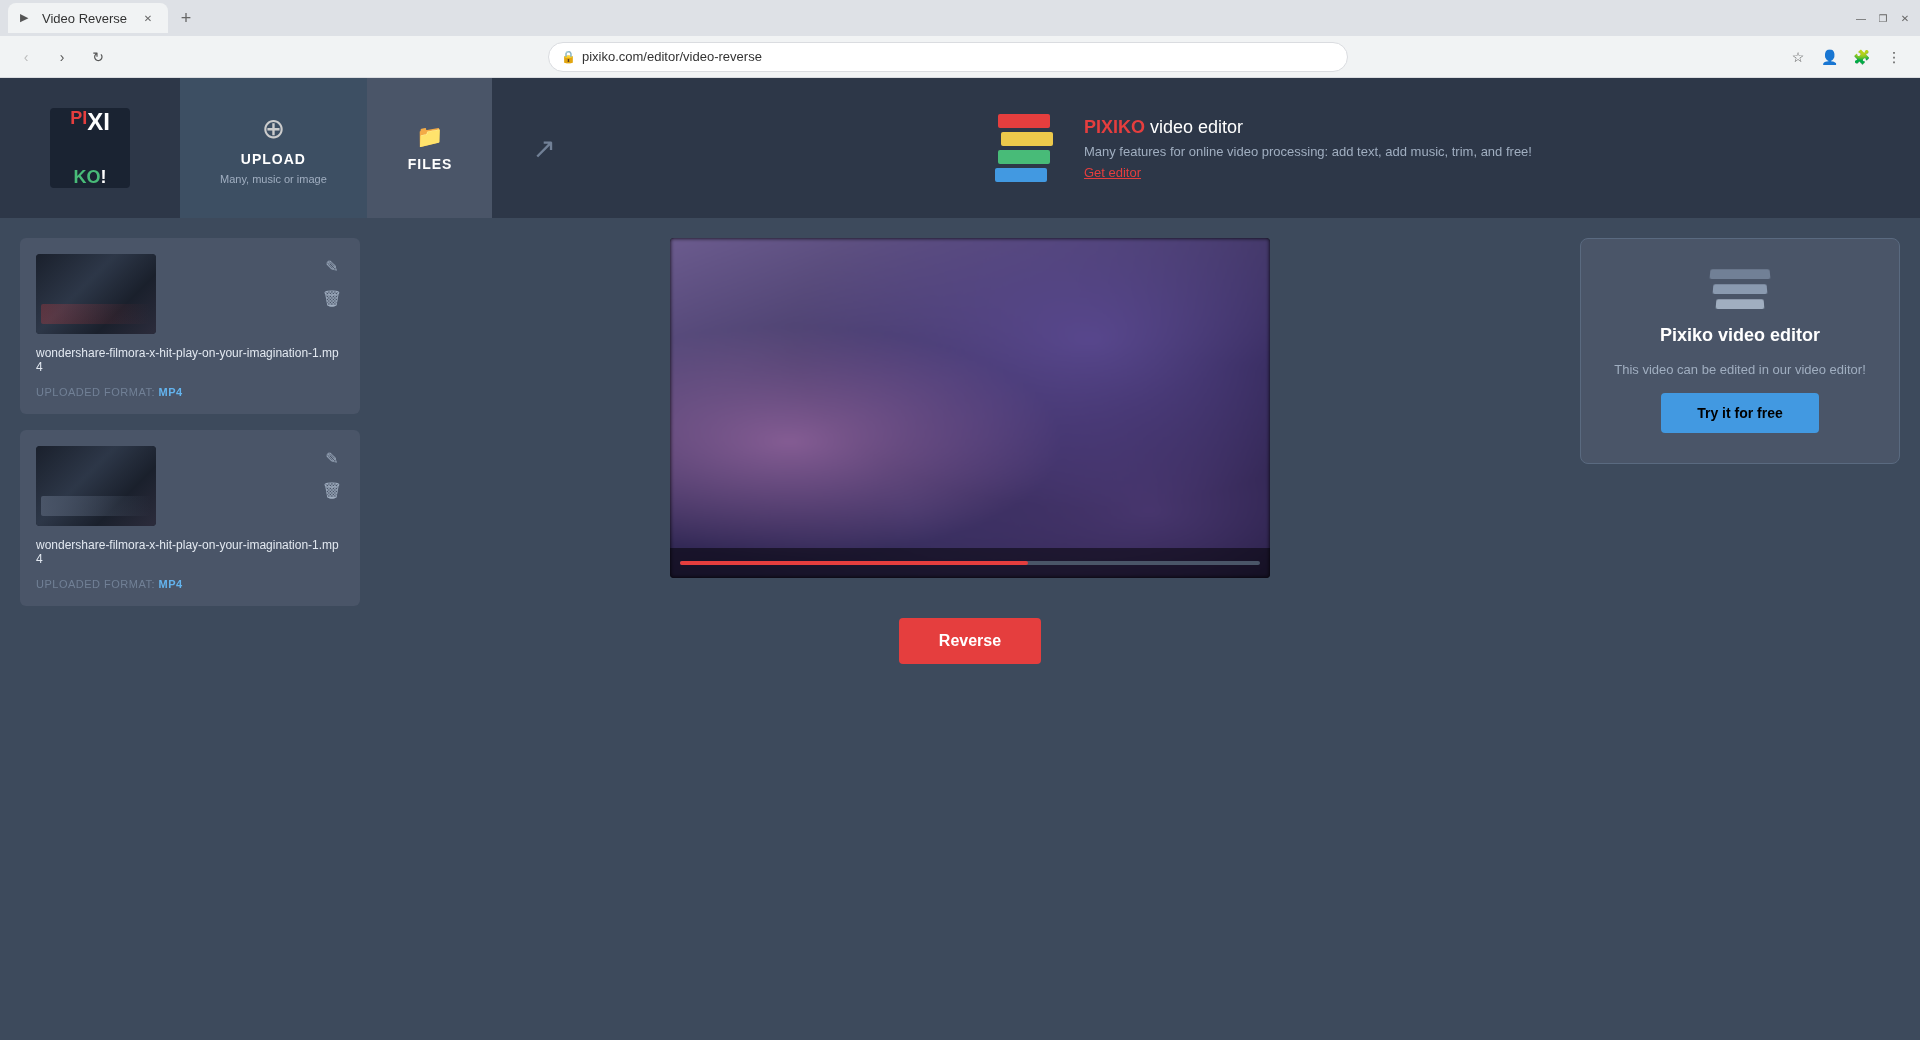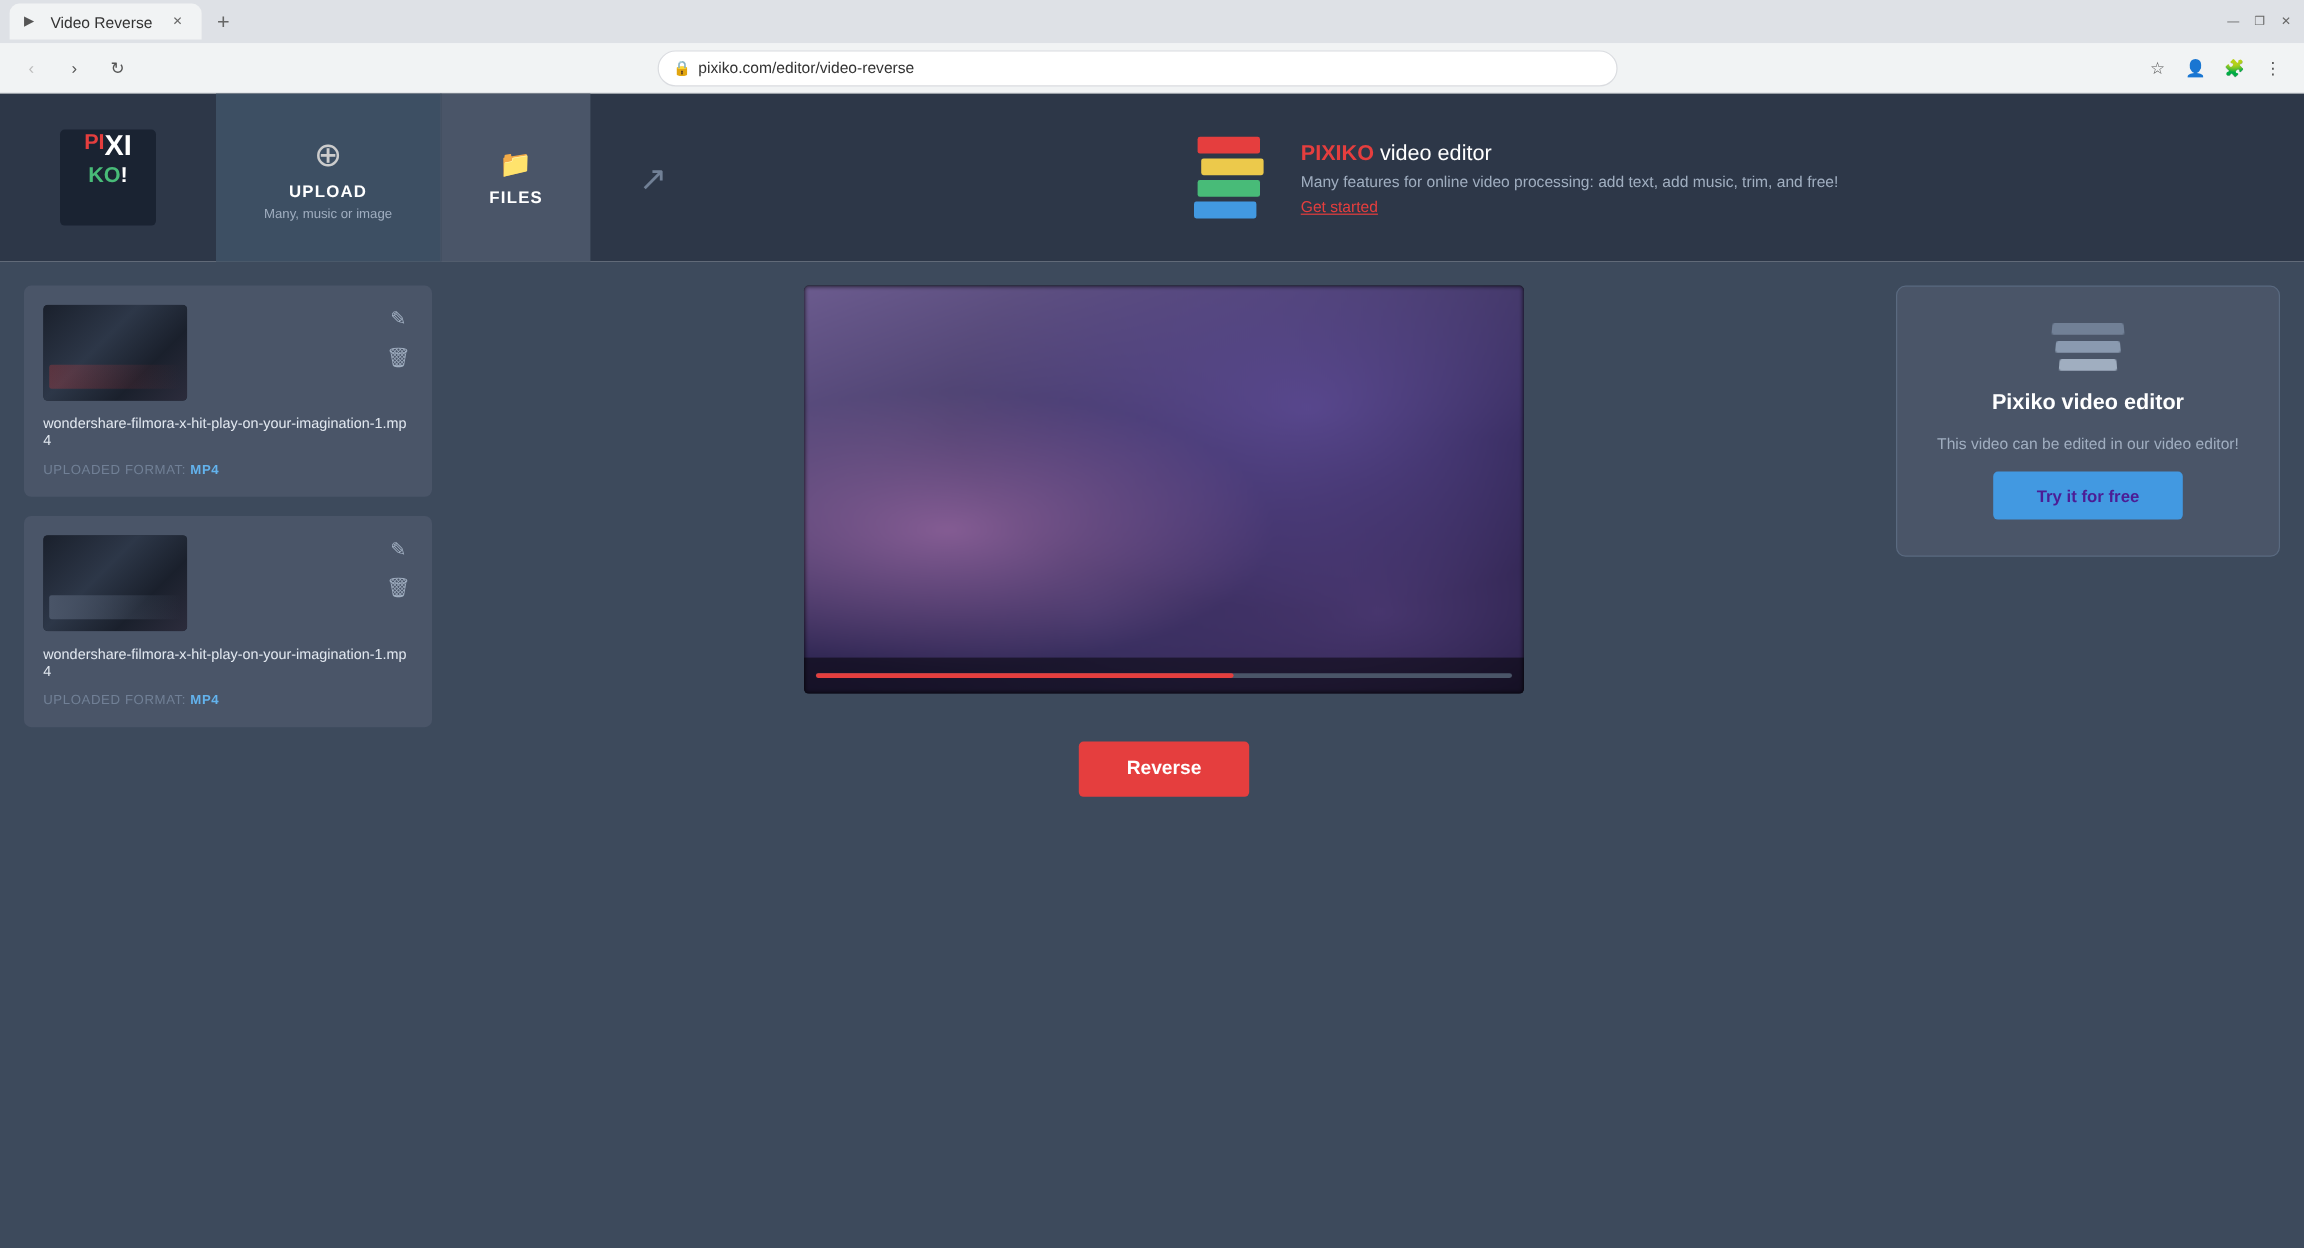--- a/index.html
+++ b/index.html
@@ -21,21 +21,21 @@
     .nav-btn.disabled { color: #bbb; cursor: default; }
     .address-bar { flex: 1; height: 30px; background: white; border: 1px solid #dadce0; border-radius: 15px; display: flex; align-items: center; padding: 0 12px; gap: 6px; font-size: 13px; color: #333; max-width: 800px; margin: 0 auto; }
     .address-bar .lock-icon { color: #555; font-size: 12px; }
     .address-bar .url-text { color: #333; font-size: 13px; }
     .toolbar-actions { display: flex; gap: 4px; align-items: center; }
     .toolbar-icon { width: 28px; height: 28px; border-radius: 50%; display: flex; align-items: center; justify-content: center; cursor: pointer; color: #555; font-size: 14px; }
 
     
     .app-header { background: #2d3748; height: 140px; display: flex; align-items: stretch; width: 100%; }
     .logo-area { width: 180px; display: flex; align-items: center; justify-content: center; flex-shrink: 0; }
-    .logo-box { width: 80px; height: 80px; background: #1a2332; display: flex; flex-direction: column; align-items: center; justify-content: flex-start; border-radius: 4px; }
+    .logo-box { width: 80px; height: 80px; background: #1a2332; display: flex; flex-direction: column; align-items: center; justify-content: space-between; border-radius: 4px; }
     .logo-row { display: flex; }
 
     .upload-btn { background: #3d4f63; display: flex; flex-direction: column; align-items: center; justify-content: center; padding: 0 40px; cursor: pointer; gap: 6px; border-right: 1px solid #4a5568; }
     .upload-icon { color: #a0aec0; font-size: 24px; }
     .upload-label { color: white; font-weight: bold; font-size: 14px; letter-spacing: 1px; }
     .upload-sublabel { color: #a0aec0; font-size: 11px; text-align: center; }
 
     .files-btn { background: #4a5568; display: flex; flex-direction: column; align-items: center; justify-content: center; padding: 0 40px; cursor: pointer; gap: 6px; }
     .files-icon { color: #a0aec0; font-size: 22px; }
     .files-label { color: white; font-weight: bold; font-size: 14px; letter-spacing: 1px; }
@@ -79,21 +79,21 @@
 
     .reverse-btn-container { margin-top: 40px; }
     .reverse-btn { background: #e53e3e; color: white; border: none; padding: 14px 40px; border-radius: 4px; font-size: 16px; font-weight: bold; cursor: pointer; }
 
     
     .right-panel { width: 360px; flex-shrink: 0; padding: 20px; }
     .editor-promo-card { background: #4a5568; border-radius: 8px; padding: 30px; display: flex; flex-direction: column; align-items: center; gap: 16px; border: 1px solid #5a6a80; }
     .stacked-layers { display: flex; flex-direction: column; align-items: center; gap: 3px; }
     .editor-promo-title { color: white; font-size: 18px; font-weight: bold; text-align: center; }
     .editor-promo-desc { color: #a0aec0; font-size: 13px; text-align: left; }
-    .try-free-btn { background: #4299e1; color: #4c1d95; border: none; padding: 12px 36px; border-radius: 4px; font-size: 14px; font-weight: bold; cursor: pointer; }
+    .try-free-btn { background: #4299e1; color: #000000; border: none; padding: 12px 36px; border-radius: 4px; font-size: 14px; font-weight: bold; cursor: pointer; }
   </style>
 </head>
 <body>
 
 <div class="browser-chrome">
   <div class="browser-tab-bar">
     <div class="browser-tab">
       <div class="favicon" style="background:transparent; color:#555; font-size:11px;">▶</div>
       <span class="tab-title">Video Reverse</span>
       <div class="close-btn">✕</div>
@@ -161,21 +161,21 @@
         <div style="width:52px; height:14px; background:#ecc94b; border-radius:2px; margin-left:6px;"></div>
         <div style="width:52px; height:14px; background:#48bb78; border-radius:2px;"></div>
         <div style="width:52px; height:14px; background:#4299e1; border-radius:2px; margin-left:-6px;"></div>
       </div>
     </div>
     <div class="promo-text">
       <div class="promo-title">
         <span style="color:#e53e3e; font-weight:bold;">PIXIKO</span><span> video editor</span>
       </div>
       <div class="promo-description">Many features for online video processing: add text, add music, trim, and free!</div>
-      <span class="promo-link">Get started</span>
+      <span class="promo-link">Get editor</span>
     </div>
   </div>
 
 </div>
 
 <div class="main-content">
 
   <div class="sidebar">
 
     <div class="file-card">

